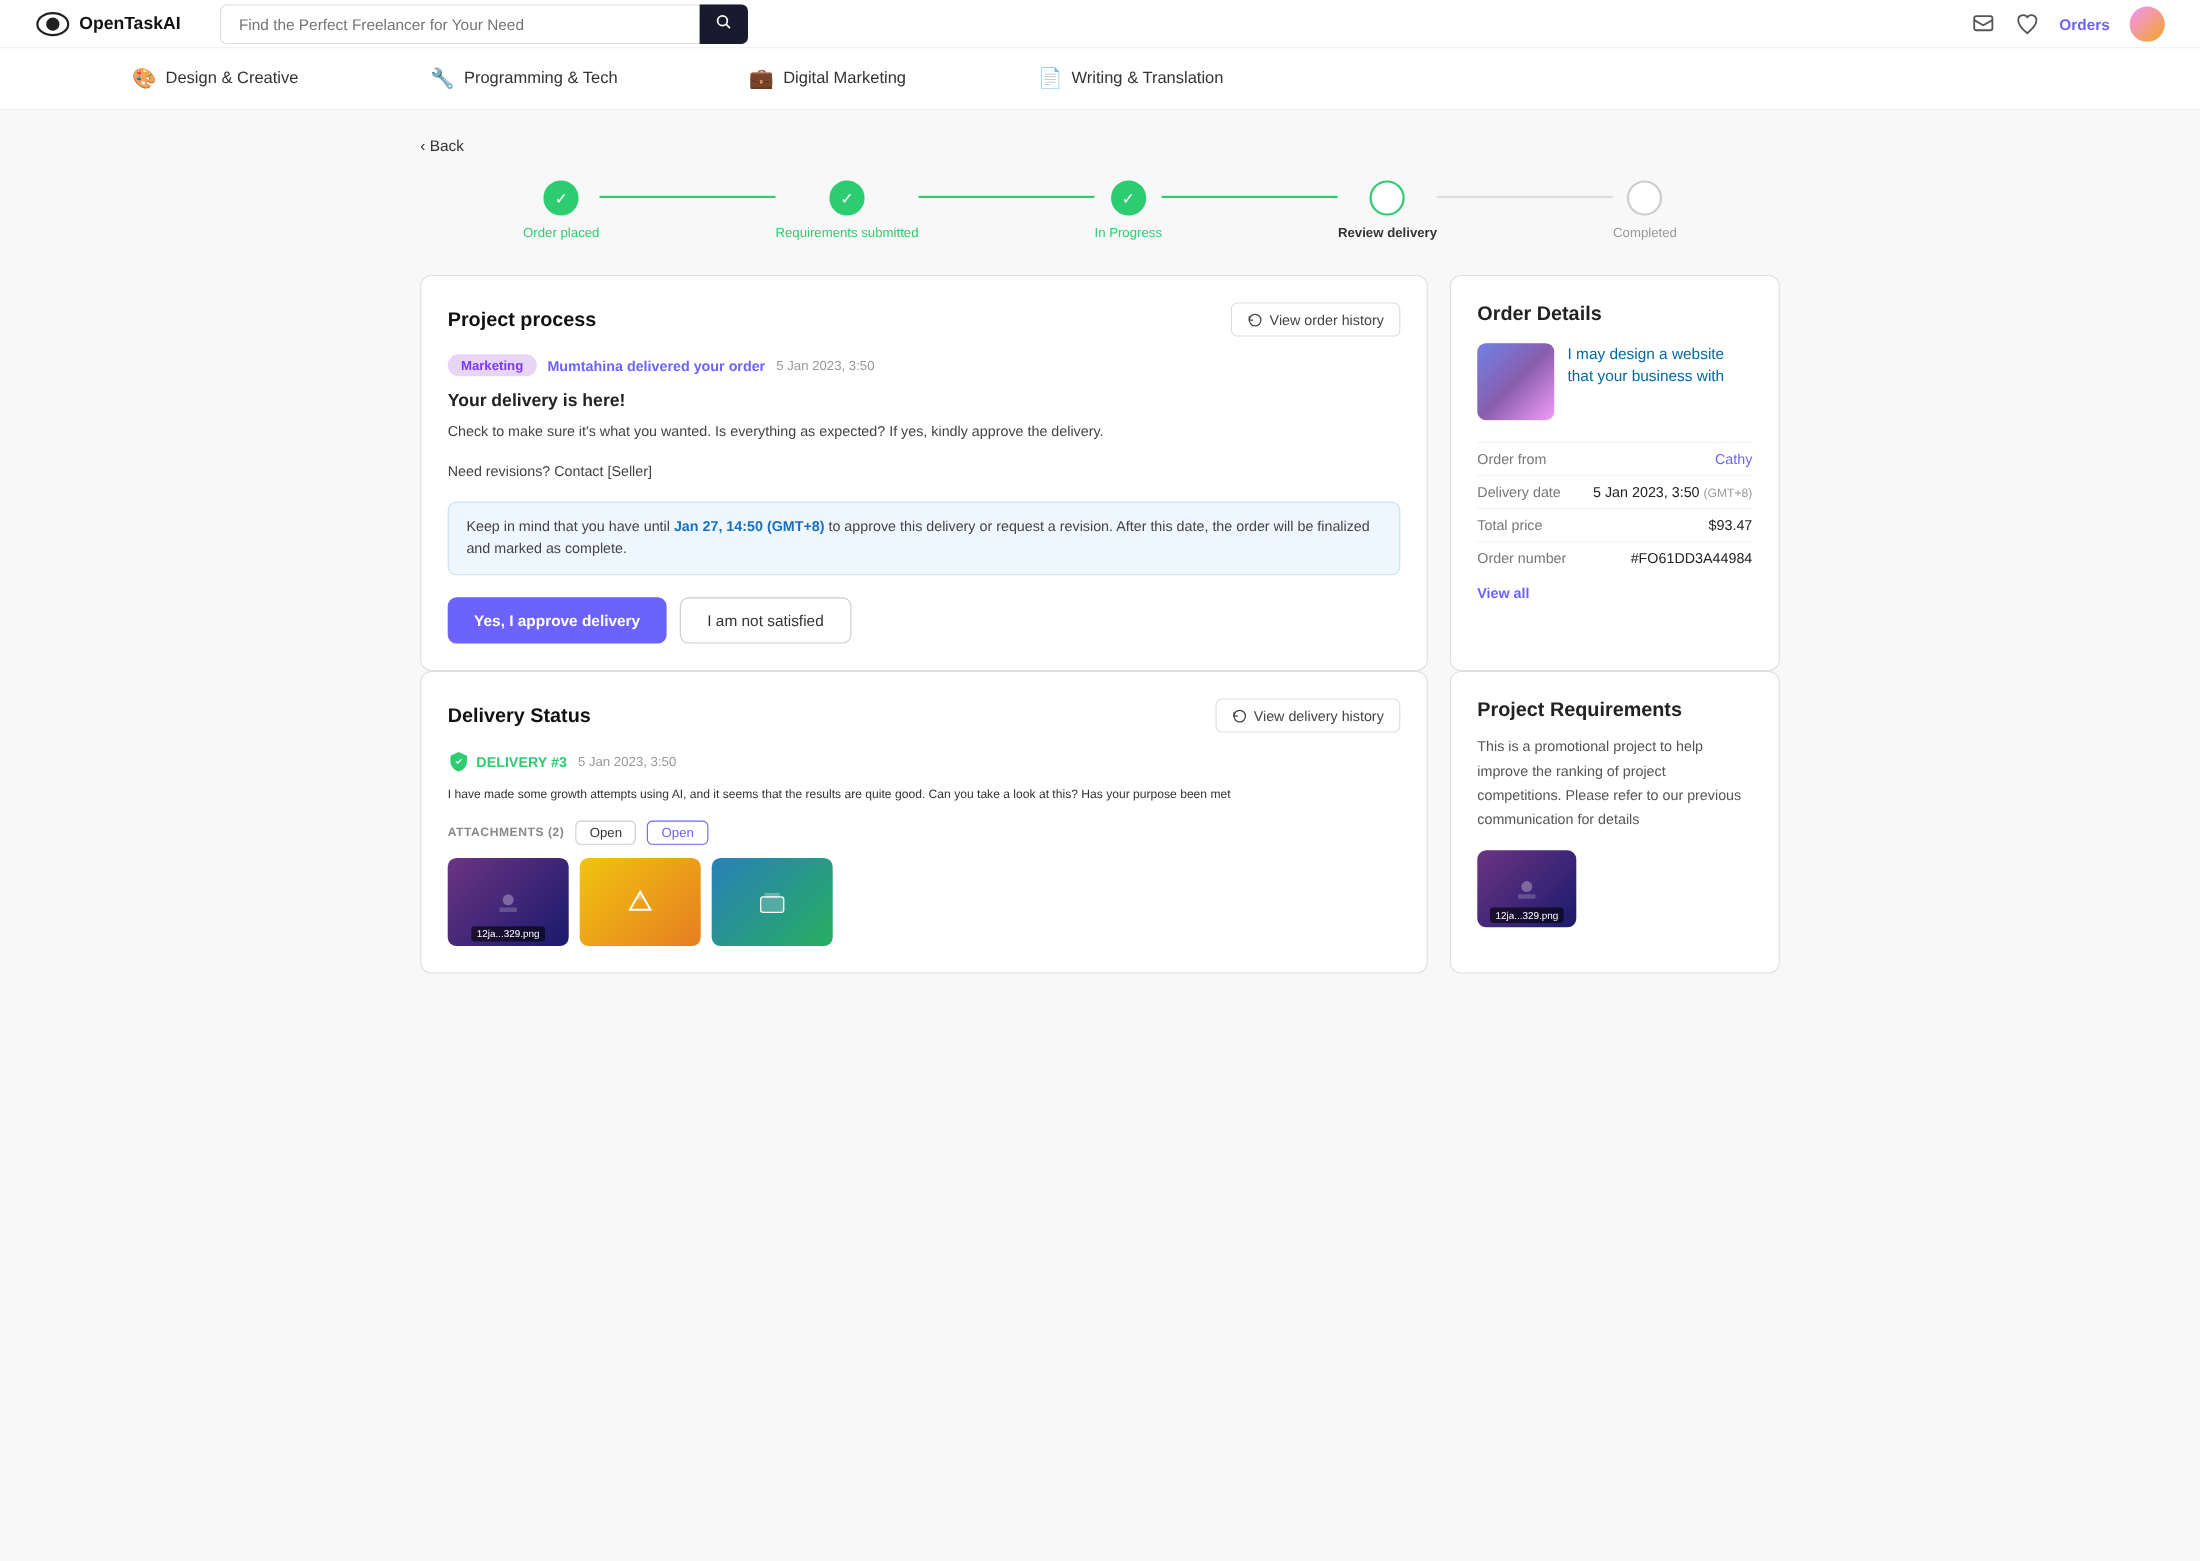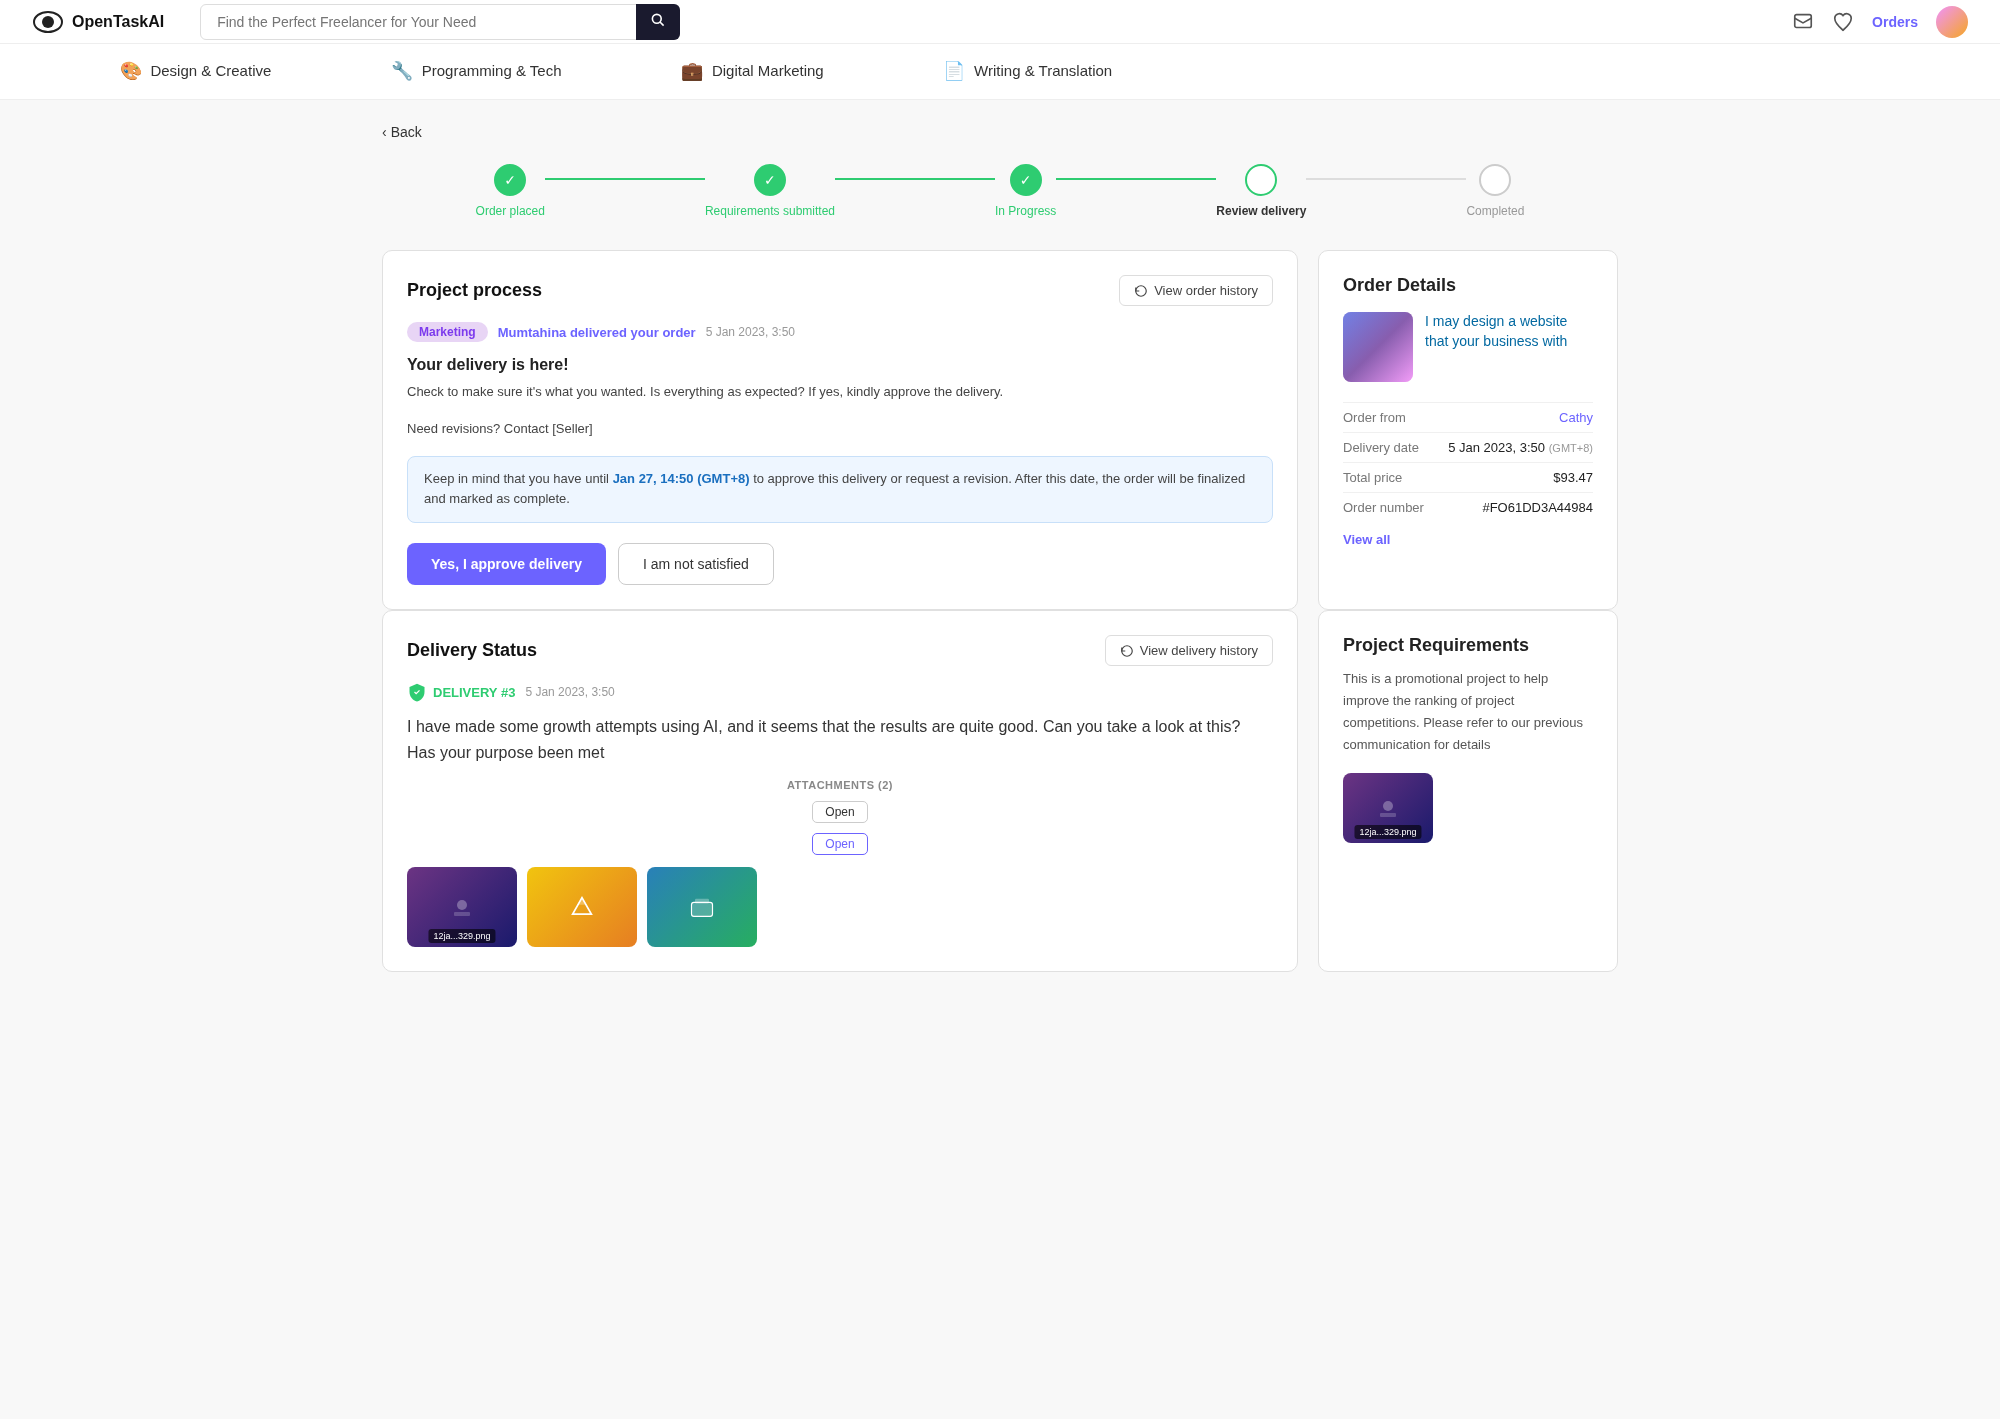--- a/index.html
+++ b/index.html
@@ -79,22 +79,22 @@
     .order-detail-label { color: #777; }
     .order-detail-value { color: #222; font-weight: 500; text-align: right; }
     .order-detail-value.link { color: #6c63ff; cursor: pointer; }
     .view-all-link { color: #6c63ff; font-size: 13px; font-weight: 600; cursor: pointer; margin-top: 10px; display: block; }
 
     
     .delivery-num-row { display: flex; align-items: center; gap: 10px; margin-bottom: 12px; }
     .delivery-num-badge { display: flex; align-items: center; gap: 6px; font-size: 13px; font-weight: 700; color: #2ecc71; }
     .delivery-num-badge svg { width: 20px; height: 20px; }
     .delivery-date-small { color: #999; font-size: 12px; }
-    .delivery-message { color: #333; font-size: 16px; line-height: 1.6; margin-bottom: 14px; }
-    .attachments-row { display: flex; align-items: center; gap: 10px; margin-bottom: 12px; flex-direction: column; }
+    .delivery-message { color: #333; font-size: 11px; line-height: 1.6; margin-bottom: 14px; }
+    .attachments-row { display: flex; align-items: center; gap: 10px; margin-bottom: 12px; }
     .attach-label { font-size: 11px; font-weight: 700; color: #888; letter-spacing: 0.5px; }
     .open-btn { background: #fff; border: 1px solid #ccc; border-radius: 5px; padding: 3px 12px; font-size: 12px; cursor: pointer; color: #333; }
     .open-btn.active { border-color: #6c63ff; color: #6c63ff; }
     .thumbnails { display: flex; gap: 10px; }
     .thumb { width: 110px; height: 80px; border-radius: 8px; overflow: hidden; position: relative; cursor: pointer; }
     .thumb-1 { background: linear-gradient(135deg, #6c3483, #1a1a6c); }
     .thumb-2 { background: linear-gradient(135deg, #f1c40f, #e67e22); }
     .thumb-3 { background: linear-gradient(135deg, #2980b9, #27ae60); }
     .thumb-label { position: absolute; bottom: 4px; left: 50%; transform: translateX(-50%); background: rgba(0,0,0,0.6); color: #fff; font-size: 9px; padding: 2px 5px; border-radius: 3px; white-space: nowrap; }
 

